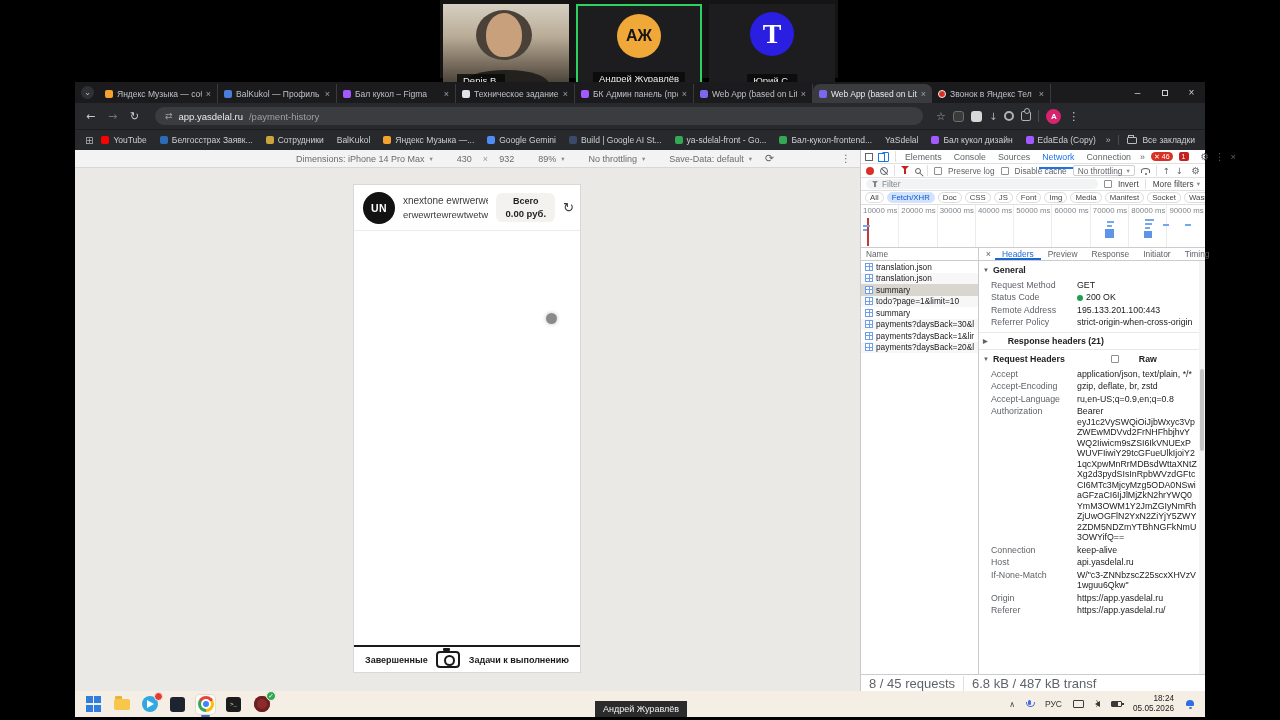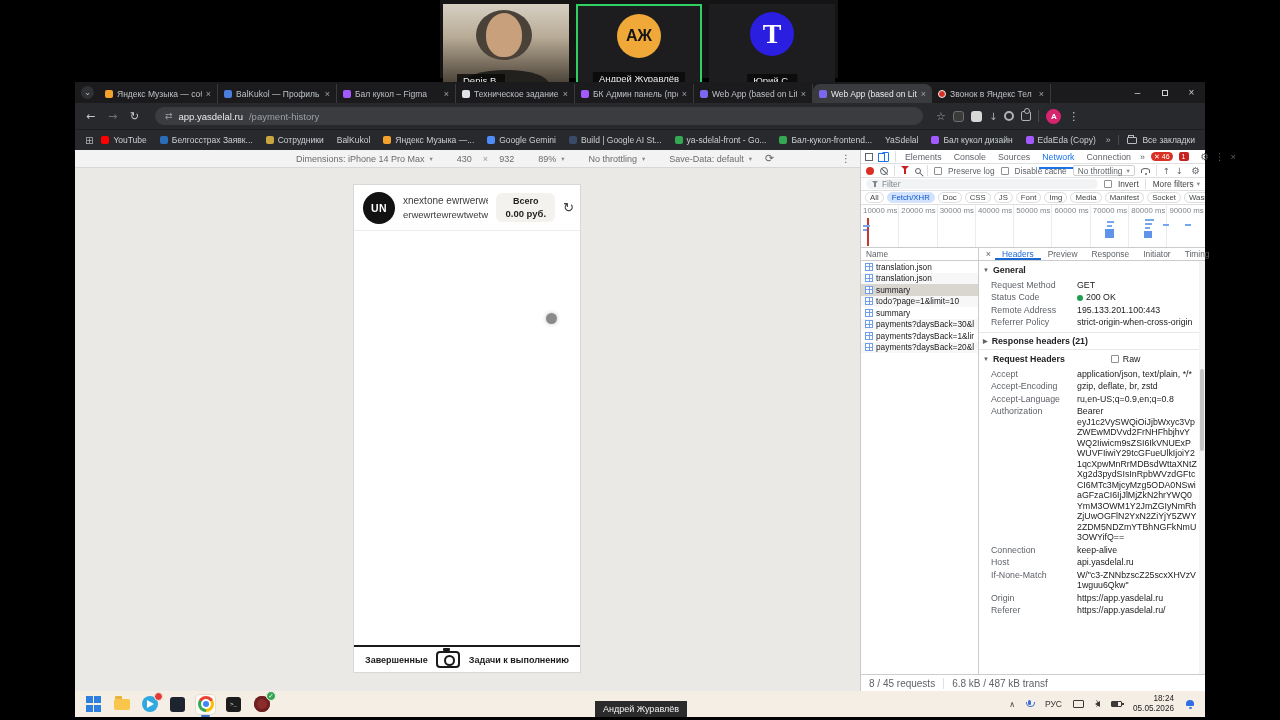--- a/index.html
+++ b/index.html
@@ -154,26 +154,26 @@
   .dtab.active{color:#1967d2;box-shadow:inset 0 -2px 0 #1967d2}
   .detail-body{position:absolute;top:13px;left:0;right:6px;bottom:0;overflow:hidden;line-height:10.5px}
   .sec-title{display:flex;align-items:center;gap:4px;padding:4px 4px 3px 4px;font-weight:bold;color:#202124}
   .tri{font-size:6px;color:#5f6368}
   .kv{display:flex;padding:1px 2px 1px 12px}
   .kv .k{width:86px;flex:none;color:#5f6368;padding-right:4px}
   .kv .v{flex:1;min-width:0;color:#202124;word-break:break-all;white-space:pre-wrap}
   .vtxt.sel{background:#b5d3f7}
   .okdot{display:none;width:6px;height:6px;border-radius:50%;background:#1e9e50;margin-right:3px;vertical-align:middle}
   .okdot.show{display:inline-block}
-  .resp-row{display:flex;align-items:center;gap:4px;padding:3px 4px;border-top:1px solid #e8e8e8;border-bottom:1px solid #e8e8e8;margin-top:3px;font-weight:bold}
+  .resp-row{display:flex;align-items:center;gap:20px;padding:3px 4px;border-top:1px solid #e8e8e8;border-bottom:1px solid #e8e8e8;margin-top:3px;font-weight:bold}
   .reqh-title{display:flex;align-items:center;gap:4px;padding:4px 4px 3px 4px;font-weight:bold}
-  .raw-wrap{display:flex;align-items:center;gap:4px;margin-left:42px;font-weight:normal;color:#202124}
+  .raw-wrap{display:flex;align-items:center;gap:20px;margin-left:42px;font-weight:bold;color:#202124}
   .dscroll{position:absolute;right:0;top:13px;bottom:0;width:6px;background:#f4f4f4}
   .dthumb{position:absolute;left:1px;width:4px;top:108px;height:82px;background:#c4c4c4;border-radius:2px}
-  .dt-status{position:absolute;bottom:0;left:0;right:0;height:17px;border-top:1px solid #ccc;background:#fff;display:flex;align-items:center;color:#5f6368;font-size:10px}
+  .dt-status{position:absolute;bottom:0;left:0;right:0;height:17px;border-top:1px solid #ccc;background:#fff;display:flex;align-items:center;color:#5f6368;font-size:13px}
   .st1{padding:0 8px}
   .st2{padding:0 8px;border-left:1px solid #e0e0e0;white-space:nowrap;overflow:hidden}
 
   
   .taskbar{position:absolute;left:75px;top:691px;width:1130px;height:26px;background:#f4eee5;display:flex;align-items:center;padding-left:9px;gap:9px}
   .tb-ico{width:19px;height:19px;position:relative;display:flex;align-items:center;justify-content:center;flex:none}
   .tb-ico.active{background:#fdfbf8;border-radius:4px;box-shadow:0 0 0 1px #e3dccf}
   .tb-ico.active::after{content:'';position:absolute;bottom:-3px;left:5px;width:9px;height:2px;border-radius:1px;background:#4273c8}
   .win-logo{display:grid;grid-template-columns:7px 7px;grid-template-rows:7px 7px;gap:1.5px}
   .win-logo span{background:#2f7fe0}

